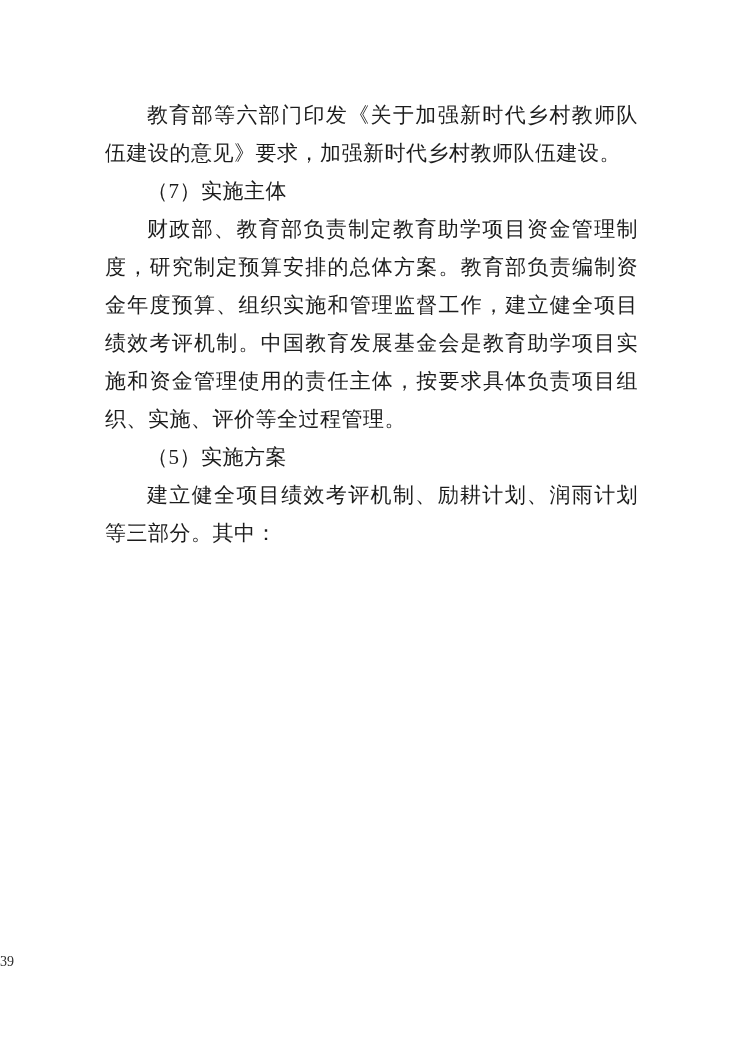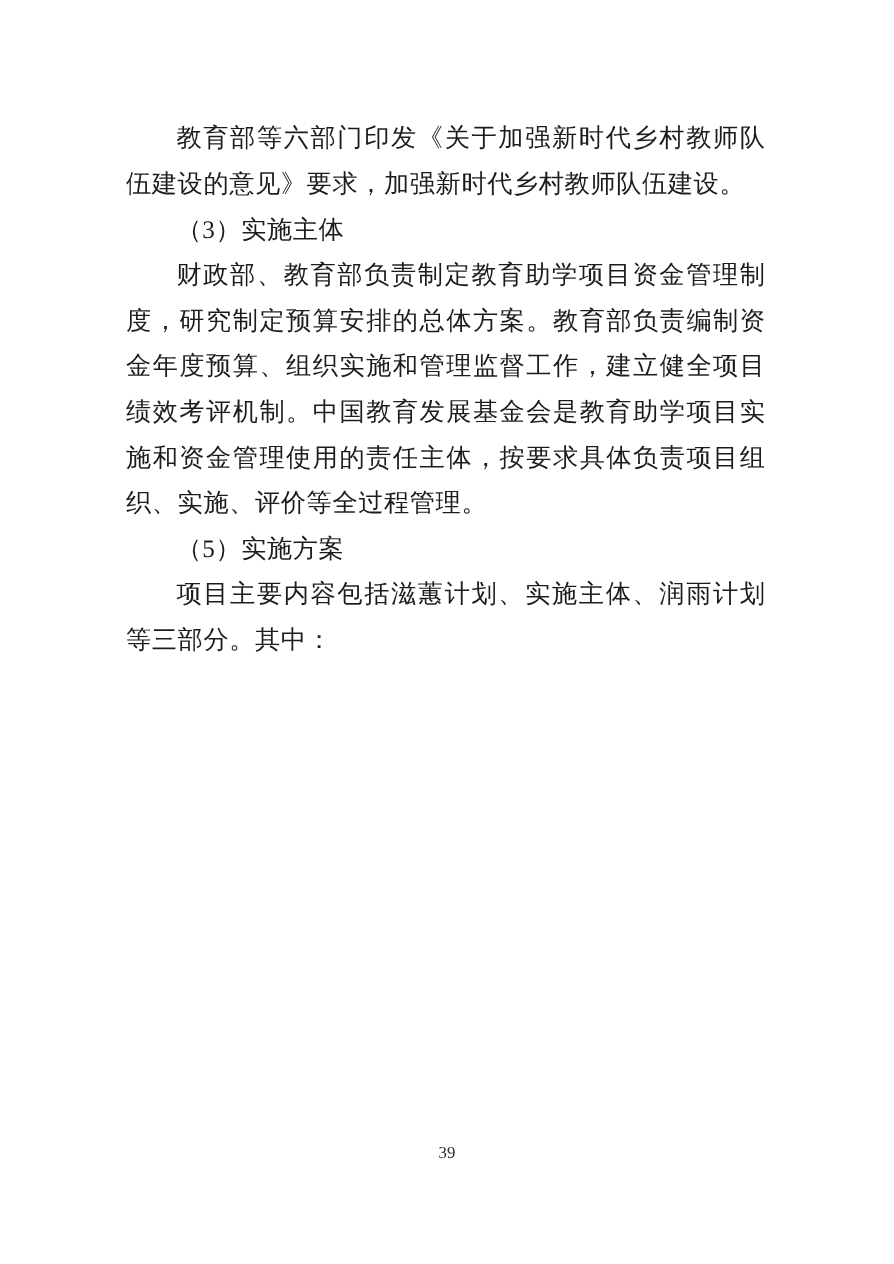--- a/index.html
+++ b/index.html
@@ -33,30 +33,30 @@
     letter-spacing: 0.5px;
   }
   .para .lead {
     font-weight: bold;
   }
   .page-footer {
     position: absolute;
     left: 0;
     top: 954px;
     width: 745px;
-    text-align: center;
+    text-align: left;
     font-size: 14px;
     color: #2a2a2a;
   }
 </style>
 </head>
 <body>
 
 <div class="page">
   <div class="content">
     <p class="para">教育部等六部门印发《关于加强新时代乡村教师队伍建设的意见》要求，加强新时代乡村教师队伍建设。</p>
-    <p class="para">（3）实施主体</p>
+    <p class="para">（7）实施主体</p>
     <p class="para">财政部、教育部负责制定教育助学项目资金管理制度，研究制定预算安排的总体方案。教育部负责编制资金年度预算、组织实施和管理监督工作，建立健全项目绩效考评机制。中国教育发展基金会是教育助学项目实施和资金管理使用的责任主体，按要求具体负责项目组织、实施、评价等全过程管理。</p>
     <p class="para">（5）实施方案</p>
-    <p class="para">项目主要内容包括滋蕙计划、实施主体、润雨计划等三部分。其中：</p>
+    <p class="para">建立健全项目绩效考评机制、励耕计划、润雨计划等三部分。其中：</p>
   </div>
   <div class="page-footer">39</div>
 </div>
 
 </body></html>

